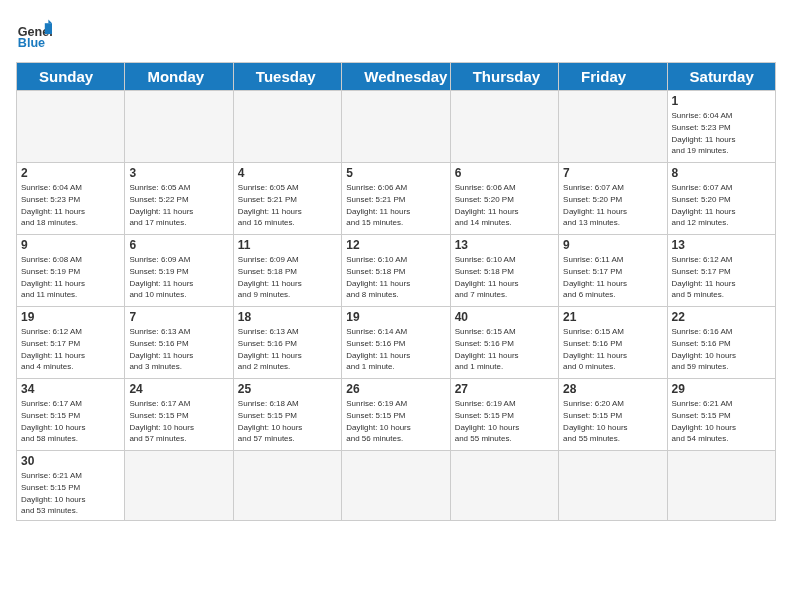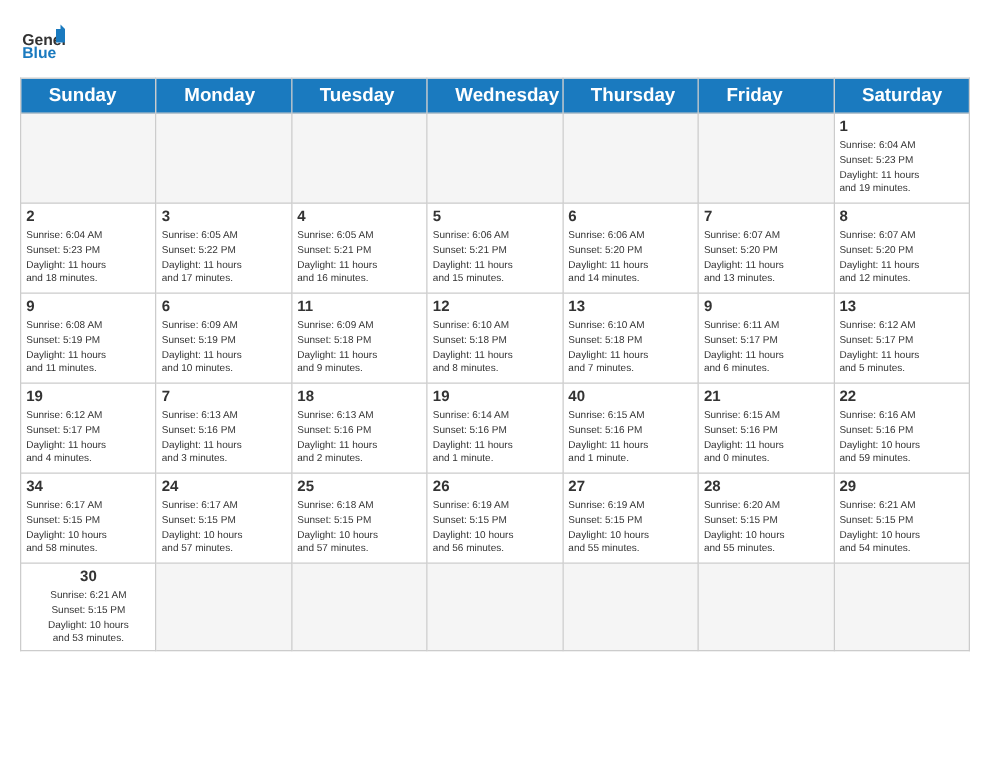--- a/index.html
+++ b/index.html
@@ -62,21 +62,20 @@
       border: 1px solid #ccc;
       vertical-align: top;
       padding: 3px 4px;
       font-size: 8.5px;
       color: #333;
       height: 72px;
       background: #fff;
     }
     tbody tr:last-child td {
       height: 60px;
-      text-align: center;
     }
     .day-number {
       font-size: 12px;
       font-weight: bold;
       color: #333;
       display: block;
       margin-bottom: 2px;
     }
     .day-info {
       font-size: 8px;

